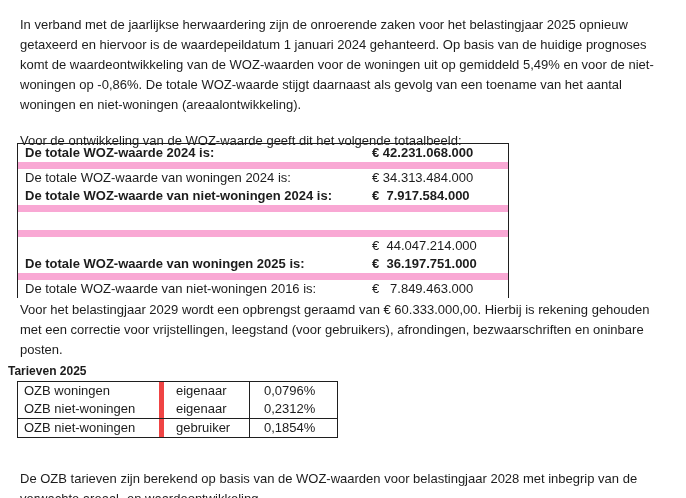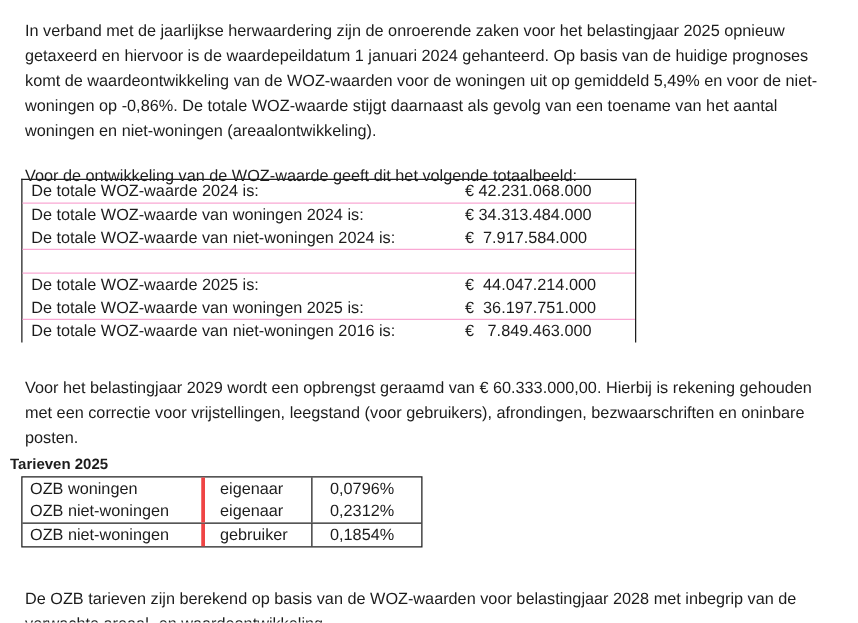--- a/index.html
+++ b/index.html
@@ -40,21 +40,22 @@
     width: 490px;
     border: 1px solid #1f1f1f;
     border-bottom: none;
   }
   .woz-row {
     position: relative;
     height: 18px;
     line-height: 18px;
   }
   .woz-row.bb {
-    border-bottom: 1px solid #f9a8d4;
+    border-bottom: 7px solid #f9a8d4;
+    font-weight: bold;
   }
   .woz-row .cell-label {
     position: absolute;
     left: 7px;
     white-space: pre;
   }
   .woz-row .cell-value {
     position: absolute;
     left: 354px;
     white-space: pre;
@@ -73,21 +74,21 @@
     line-height: 18px;
   }
   .t-row.bb {
     border-bottom: 1px solid #1f1f1f;
   }
   .t-cell {
     box-sizing: border-box;
     white-space: pre;
     overflow: hidden;
   }
-  .t-c1 { width: 146px; border-right: 3px solid #ef4444; padding-left: 6px; }
+  .t-c1 { width: 146px; border-right: 5px solid #ef4444; padding-left: 6px; }
   .t-c2 { width: 86px;  border-right: 1px solid #1f1f1f; padding-left: 12px; }
   .t-c3 { flex: 1; padding-left: 14px; }
 </style>
 </head>
 <body>
 
 <div>
 
   <p class="para" style="top:3px">In verband met de jaarlijkse herwaardering zijn de onroerende zaken voor het belastingjaar 2025 opnieuw
 getaxeerd en hiervoor is de waardepeildatum 1 januari 2024 gehanteerd. Op basis van de huidige prognoses
@@ -108,21 +109,20 @@
     </div>
     <div class="woz-row bb">
       <span class="cell-label">De totale WOZ-waarde van niet-woningen 2024 is:</span>
       <span class="cell-value">€  7.917.584.000</span>
     </div>
     <div class="woz-row bb">
       <span class="cell-label"></span>
       <span class="cell-value"></span>
     </div>
     <div class="woz-row">
-      <span class="cell-label">De totale WOZ-waarde 2025 is:</span>
       <span class="cell-value">€  44.047.214.000</span>
     </div>
     <div class="woz-row bb">
       <span class="cell-label">De totale WOZ-waarde van woningen 2025 is:</span>
       <span class="cell-value">€  36.197.751.000</span>
     </div>
     <div class="woz-row">
       <span class="cell-label">De totale WOZ-waarde van niet-woningen 2016 is:</span>
       <span class="cell-value">€   7.849.463.000</span>
     </div>

